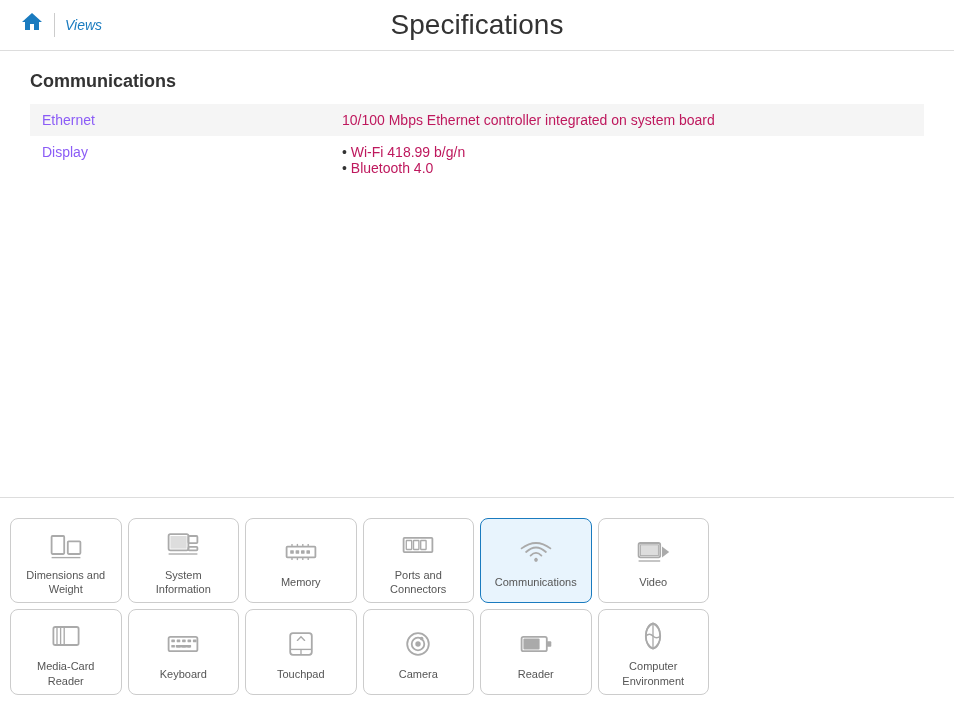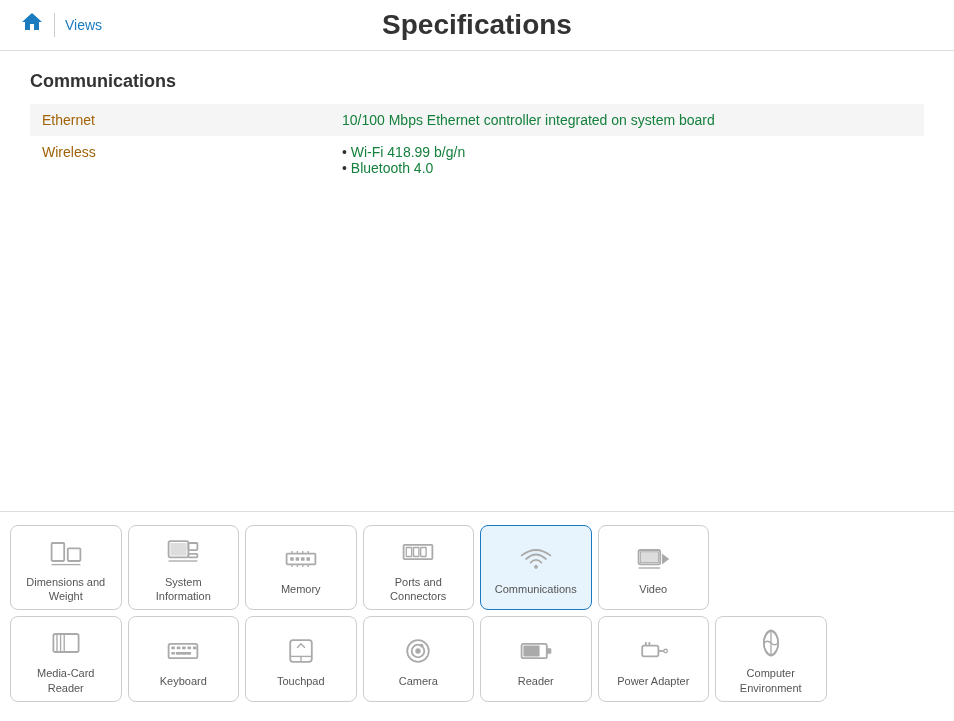--- a/index.html
+++ b/index.html
@@ -10,20 +10,21 @@
       display: flex;
       align-items: center;
       padding: 10px 20px;
       border-bottom: 1px solid #ddd;
       position: relative;
     }
     .header-nav {
       display: flex;
       align-items: center;
       gap: 10px;
+      font-style: italic;
     }
     .home-icon {
       color: #1a7bbf;
       font-size: 22px;
     }
     .divider-v {
       width: 1px;
       height: 24px;
       background: #ccc;
     }
@@ -31,21 +32,21 @@
       color: #1a7bbf;
       font-size: 14px;
       cursor: pointer;
       text-decoration: none;
     }
     .header-title {
       position: absolute;
       left: 50%;
       transform: translateX(-50%);
       font-size: 28px;
-      font-weight: bold;
+      font-weight: normal;
       color: #333;
     }
 
     
     .main-content {
       padding: 20px 30px;
     }
 
     .section-title {
       font-size: 18px;
@@ -60,43 +61,43 @@
     }
     .spec-table tr:nth-child(odd) {
       background: #f5f5f5;
     }
     .spec-table td {
       padding: 8px 12px;
       vertical-align: top;
     }
     .spec-table td:first-child {
       width: 300px;
-      color: #a16207;
+      color: #8b5cf6;
     }
     .spec-table td:last-child {
-      color: #15803d;
+      color: #be185d;
     }
     .bullet-list {
       list-style: none;
       padding: 0;
     }
     .bullet-list li::before {
       content: "• ";
       color: #333;
     }
 
     
     .bottom-nav {
       position: fixed;
       bottom: 0;
       left: 0;
       right: 0;
       background: #fff;
       border-top: 1px solid #ddd;
-      padding: 13px 10px;
+      padding: 20px 10px;
       margin-top: 40px;
     }
     .nav-row {
       display: grid;
       grid-template-columns: repeat(8, 1fr);
       gap: 6px;
       margin-bottom: 6px;
     }
     .nav-item {
       display: flex;
@@ -147,21 +148,21 @@
 
 <div class="main-content">
   <div class="section-title">Communications</div>
   <table class="spec-table">
     <tbody>
       <tr>
         <td>Ethernet</td>
         <td>10/100 Mbps Ethernet controller integrated on system board</td>
       </tr>
       <tr>
-        <td>Wireless</td>
+        <td>Display</td>
         <td>
           <ul class="bullet-list">
             <li>Wi-Fi 418.99 b/g/n</li>
             <li>Bluetooth 4.0</li>
           </ul>
         </td>
       </tr>
     </tbody>
   </table>
 </div>
@@ -297,30 +298,20 @@
 
     <div class="nav-item">
       <svg class="icon-svg" viewBox="0 0 40 40">
         <rect x="4" y="12" width="28" height="16" rx="2" fill="none" stroke="#aaa" stroke-width="2"></rect>
         <rect x="32" y="17" width="5" height="6" rx="1" fill="#aaa"></rect>
         <rect x="6" y="14" width="18" height="12" fill="#aaa" rx="1"></rect>
       </svg>
       <span class="nav-label">Reader</span>
     </div>
 
-    <div class="nav-item">
-      <svg class="icon-svg" viewBox="0 0 40 40">
-        <rect x="8" y="14" width="18" height="12" rx="2" fill="none" stroke="#aaa" stroke-width="2"></rect>
-        <line x1="26" y1="20" x2="32" y2="20" stroke="#aaa" stroke-width="2"></line>
-        <circle cx="34" cy="20" r="2" fill="none" stroke="#aaa" stroke-width="1.5"></circle>
-        <line x1="12" y1="14" x2="12" y2="10" stroke="#aaa" stroke-width="2"></line>
-        <line x1="16" y1="14" x2="16" y2="10" stroke="#aaa" stroke-width="2"></line>
-      </svg>
-      <span class="nav-label">Power Adapter</span>
-    </div>
 
     <div class="nav-item">
       <svg class="icon-svg" viewBox="0 0 40 40">
         <path d="M20 6 Q28 10 28 20 Q28 30 20 34 Q12 30 12 20 Q12 10 20 6Z" fill="none" stroke="#aaa" stroke-width="2"></path>
         <path d="M12 20 Q16 16 20 20 Q24 24 28 20" fill="none" stroke="#aaa" stroke-width="1.5"></path>
         <line x1="20" y1="6" x2="20" y2="34" stroke="#aaa" stroke-width="1.5"></line>
         <ellipse cx="20" cy="20" rx="8" ry="14" fill="none" stroke="#aaa" stroke-width="1.5"></ellipse>
       </svg>
       <span class="nav-label">Computer<br>Environment</span>
     </div>

